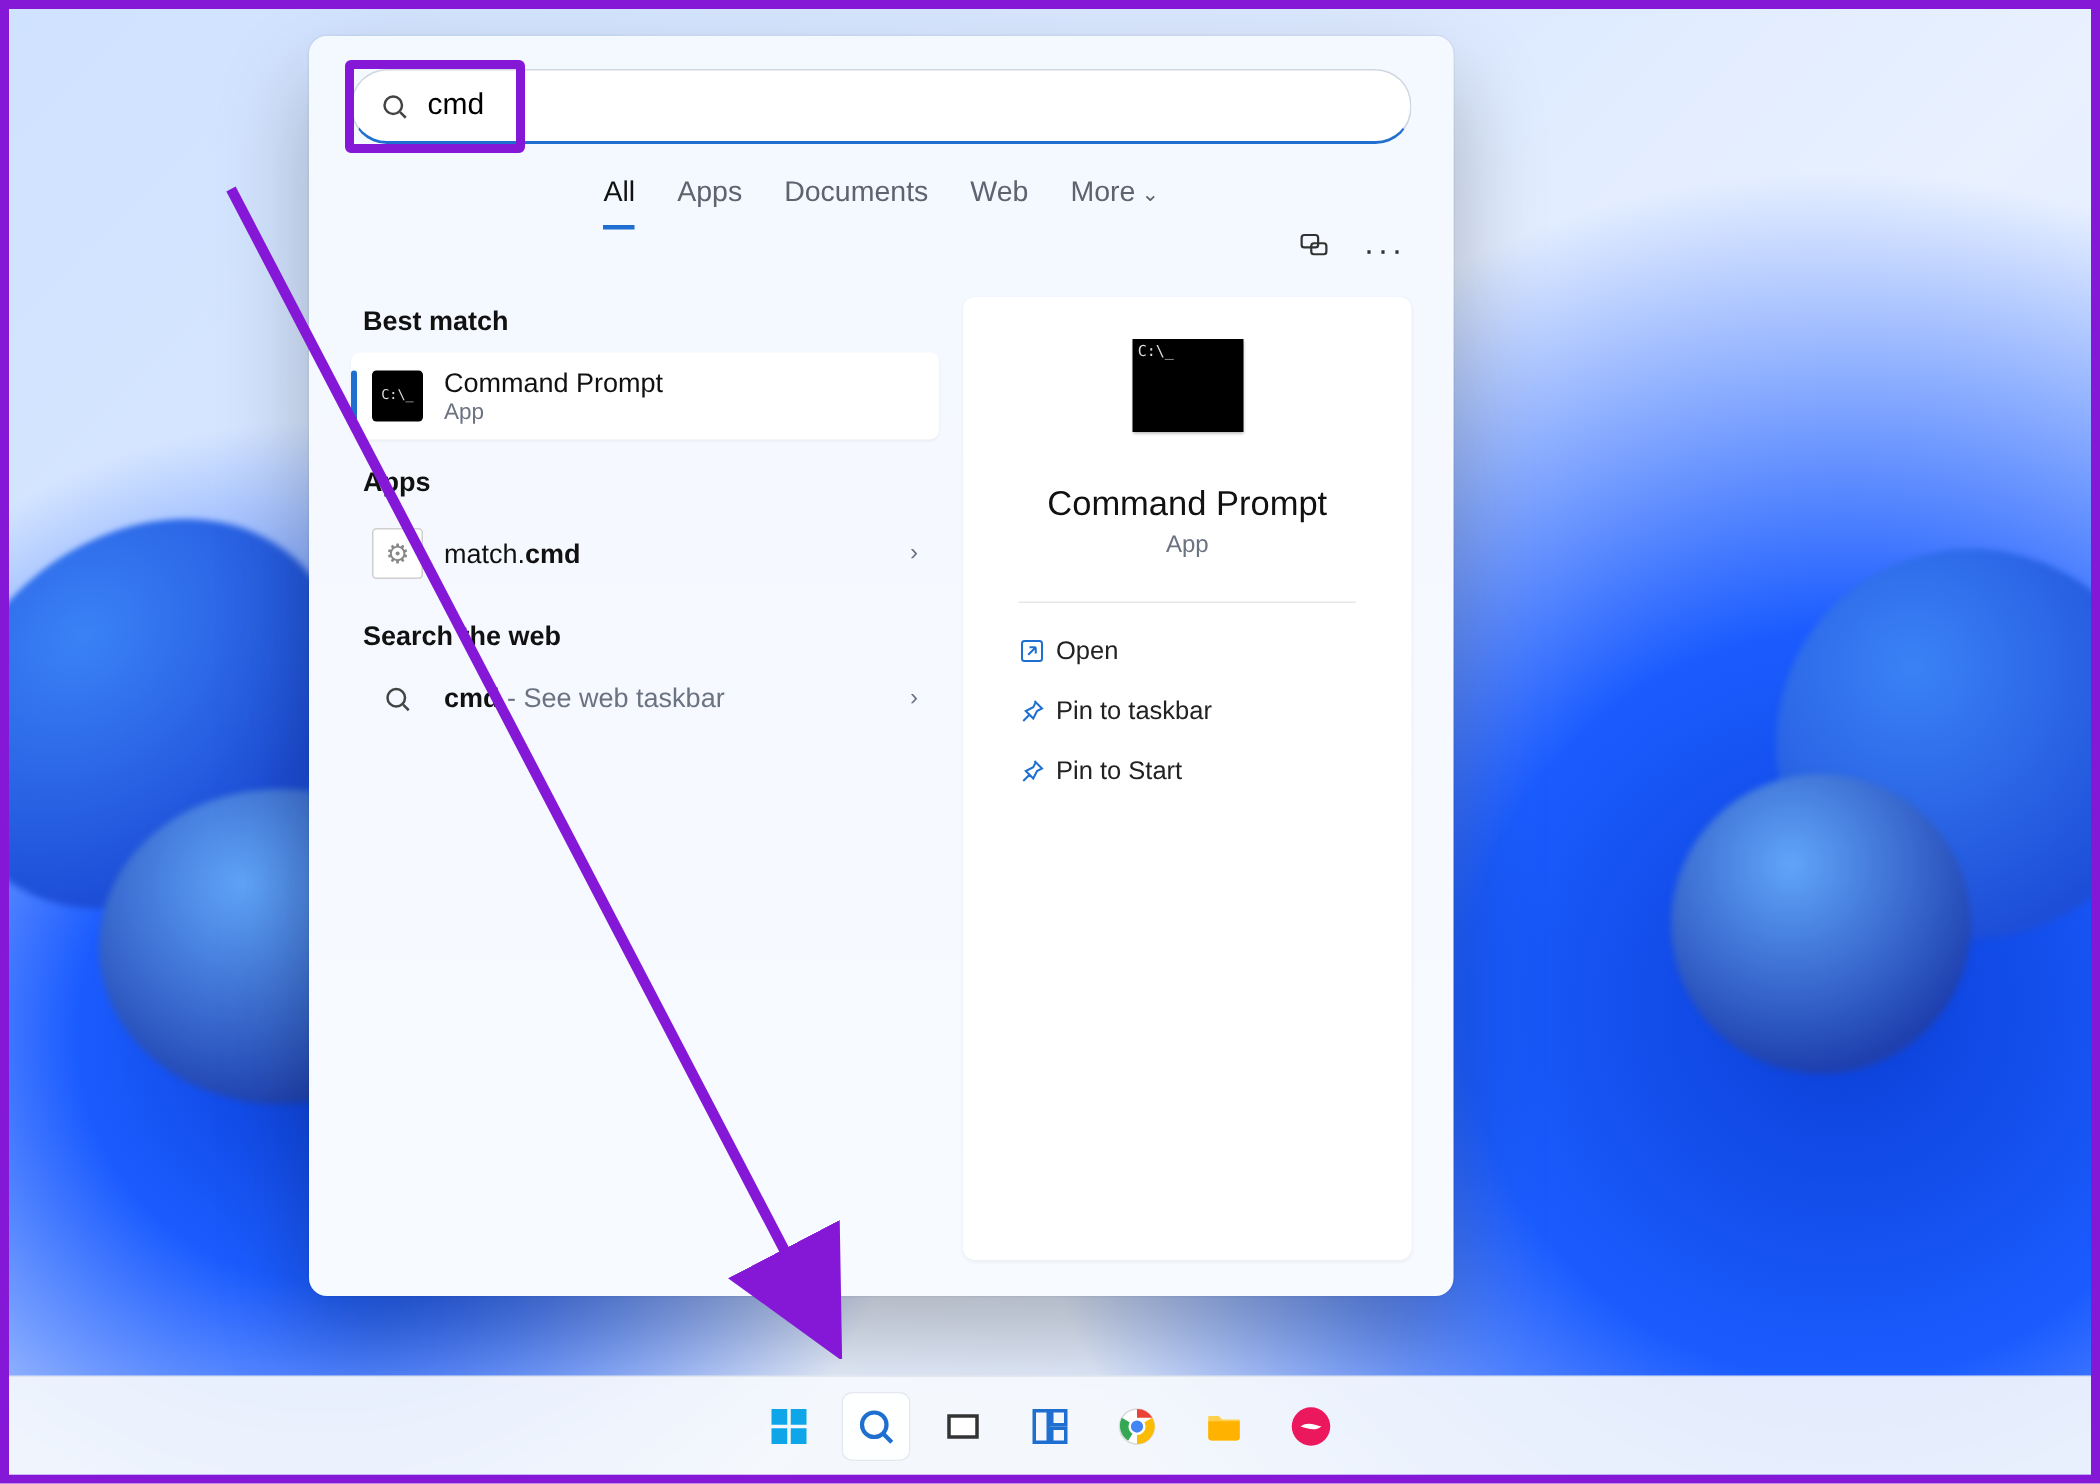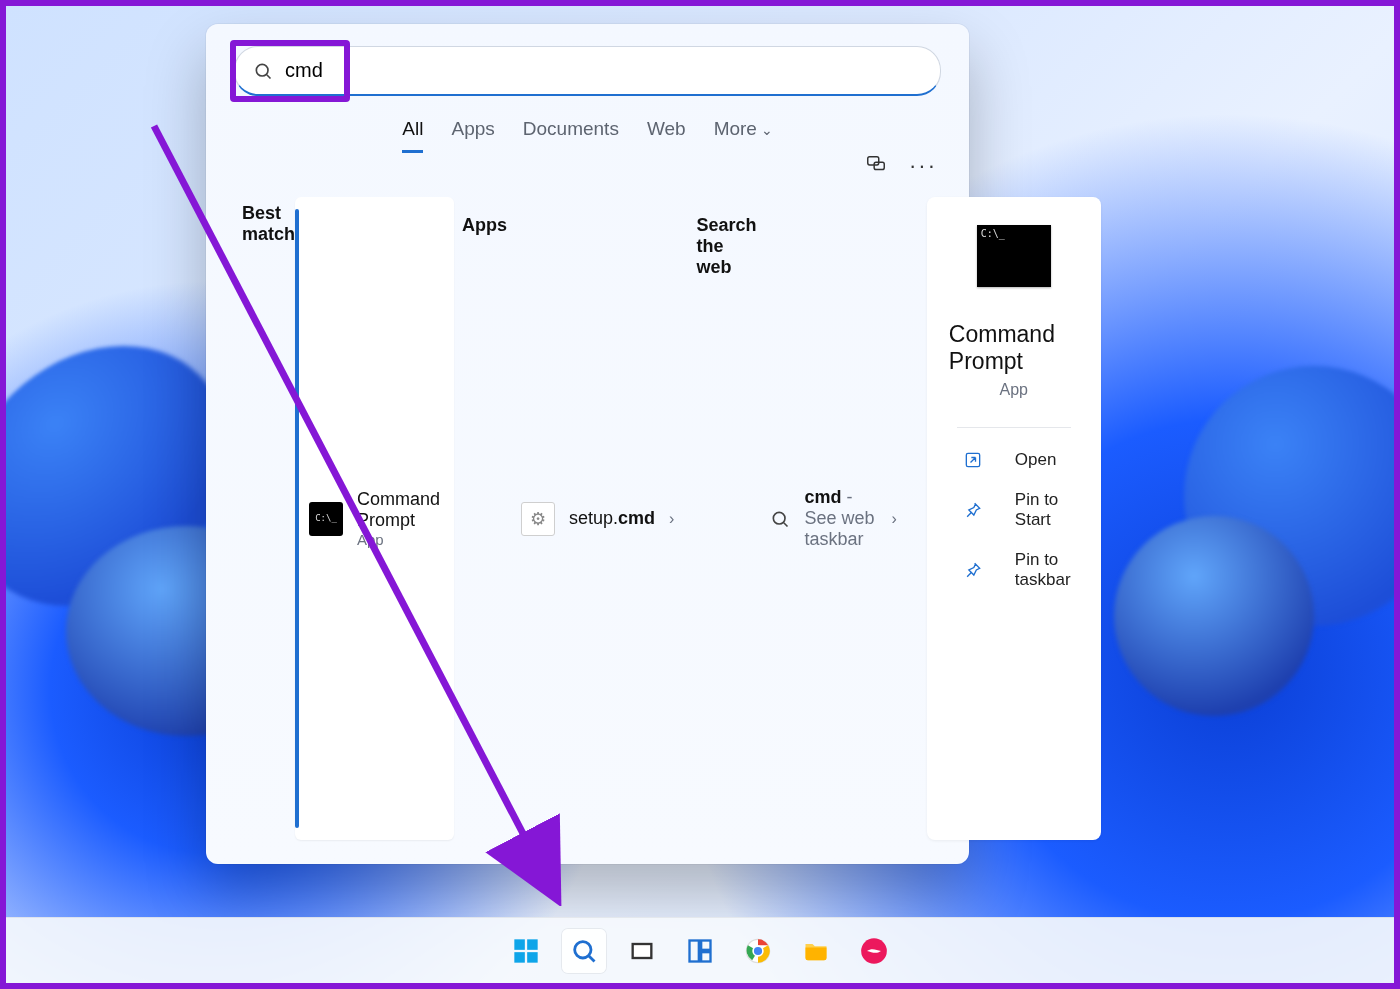--- a/index.html
+++ b/index.html
@@ -60,21 +60,21 @@
 
   .tabs-row { display:flex; align-items:center; margin-top:22px; padding:0 4px;flex-direction:column; }
   .tabs { display:flex; gap:28px; }
   .tab { font-size:19px; color:#5d6470; padding-bottom:10px; cursor:pointer; }
   .tab.active { color:#111; border-bottom:3px solid #1f6fd0; }
   .tab .chev { font-size:14px; margin-left:4px; color:#5d6470; }
   .tabs-right { margin-left:auto; display:flex; gap:22px; align-items:center; color:#3a3f46; }
   .tabs-right svg { width:22px; height:22px; }
 
   .body { display:flex; gap:16px; margin-top:18px; flex:1; min-height:0; }
-  .left { flex: 0 0 392px; display:flex; }
+  .left { flex: 0 0 392px; display:flex; flex-direction:column; }
   .section-h { font-weight:600; font-size:18px; color:#111; margin:6px 0 10px 8px; }
 
   .result {
     display:flex; align-items:center; gap:14px; padding:10px 14px;
     border-radius:6px; position:relative;
   }
   .result.sel {
     background:#fff;
     box-shadow: 0 1px 2px rgba(0,0,0,0.06);
   }
@@ -99,21 +99,21 @@
     width:74px; height:62px; background:#000; color:#ddd;
     font-family: Consolas, monospace; font-size:10px; padding:4px; line-height:1;
     box-shadow: 0 1px 2px rgba(0,0,0,0.3);
   }
   .preview-title { font-size:23px; color:#111; margin-top:34px; font-weight:400; }
   .preview-sub { font-size:16px; color:#6b7280; margin-top:6px; }
   .divider { width:88%; height:1px; background:#e5e7eb; margin:28px 0 14px 0; }
 
   .actions { width:100%; padding-left:6px; display:flex; flex-direction:column; gap:4px; }
   .action {
-    display:flex; align-items:center; gap:32px;
+    display:flex; align-items:center; gap:6px;
     padding:8px 8px; border-radius:4px; font-size:17px; color:#222;
     cursor:pointer;
   }
   .action svg { width:20px; height:20px; stroke:#1f6fd0; fill:none; stroke-width:1.6; flex:none; }
   .action.hl { outline:5px solid #8517d6; outline-offset:-2px; border-radius:3px; }
 
   
   .arrow { position:absolute; left:138px; top:110px; width:480px; height:790px; pointer-events:none; }
 </style>
 </head>
@@ -166,21 +166,21 @@
         <div>
           <div class="res-title">Command Prompt</div>
           <div class="res-sub">App</div>
         </div>
       </div>
 
       <div class="section-h" style="margin-top:18px">Apps</div>
       <div class="result">
         <div class="res-icon file">⚙</div>
         <div class="res-title">
-          <span>setup.</span><b>cmd</b>
+          <span>match.</span><b>cmd</b>
         </div>
         <div class="res-chev">›</div>
       </div>
 
       <div class="section-h" style="margin-top:18px">Search the web</div>
       <div class="result">
         <div style="width:34px; display:flex; justify-content:center;">
           <svg width="20" height="20" viewBox="0 0 24 24" fill="none" stroke="#444" stroke-width="2">
               <circle cx="11" cy="11" r="7"></circle>
               <line x1="21" y1="21" x2="16.5" y2="16.5"></line>
@@ -203,27 +203,27 @@
           <svg viewBox="0 0 24 24">
               <rect x="4" y="4" width="16" height="16" rx="2"></rect>
               <path d="M9 15l6-6M15 9h-5M15 9v5"></path>
             </svg>
           <span>Open</span>
         </div>
         <div class="action">
           <svg viewBox="0 0 24 24">
               <path d="M14 4l6 6-4 2-3 6-3-3-5 5 5-5-3-3 6-3 2-4z"></path>
             </svg>
-          <span>Pin to Start</span>
+          <span>Pin to taskbar</span>
         </div>
         <div class="action">
           <svg viewBox="0 0 24 24">
               <path d="M14 4l6 6-4 2-3 6-3-3-5 5 5-5-3-3 6-3 2-4z"></path>
             </svg>
-          <span>Pin to taskbar</span>
+          <span>Pin to Start</span>
         </div>
       </div>
     </div>
   </div>
 </div>
 
 <svg class="arrow" viewBox="0 0 480 790">
   <defs>
       <marker id="ah" markerWidth="14" markerHeight="14" refX="6" refY="6" orient="auto">
     <path d="M0 0 L12 6 L0 12 Z" fill="#8517d6"></path>

